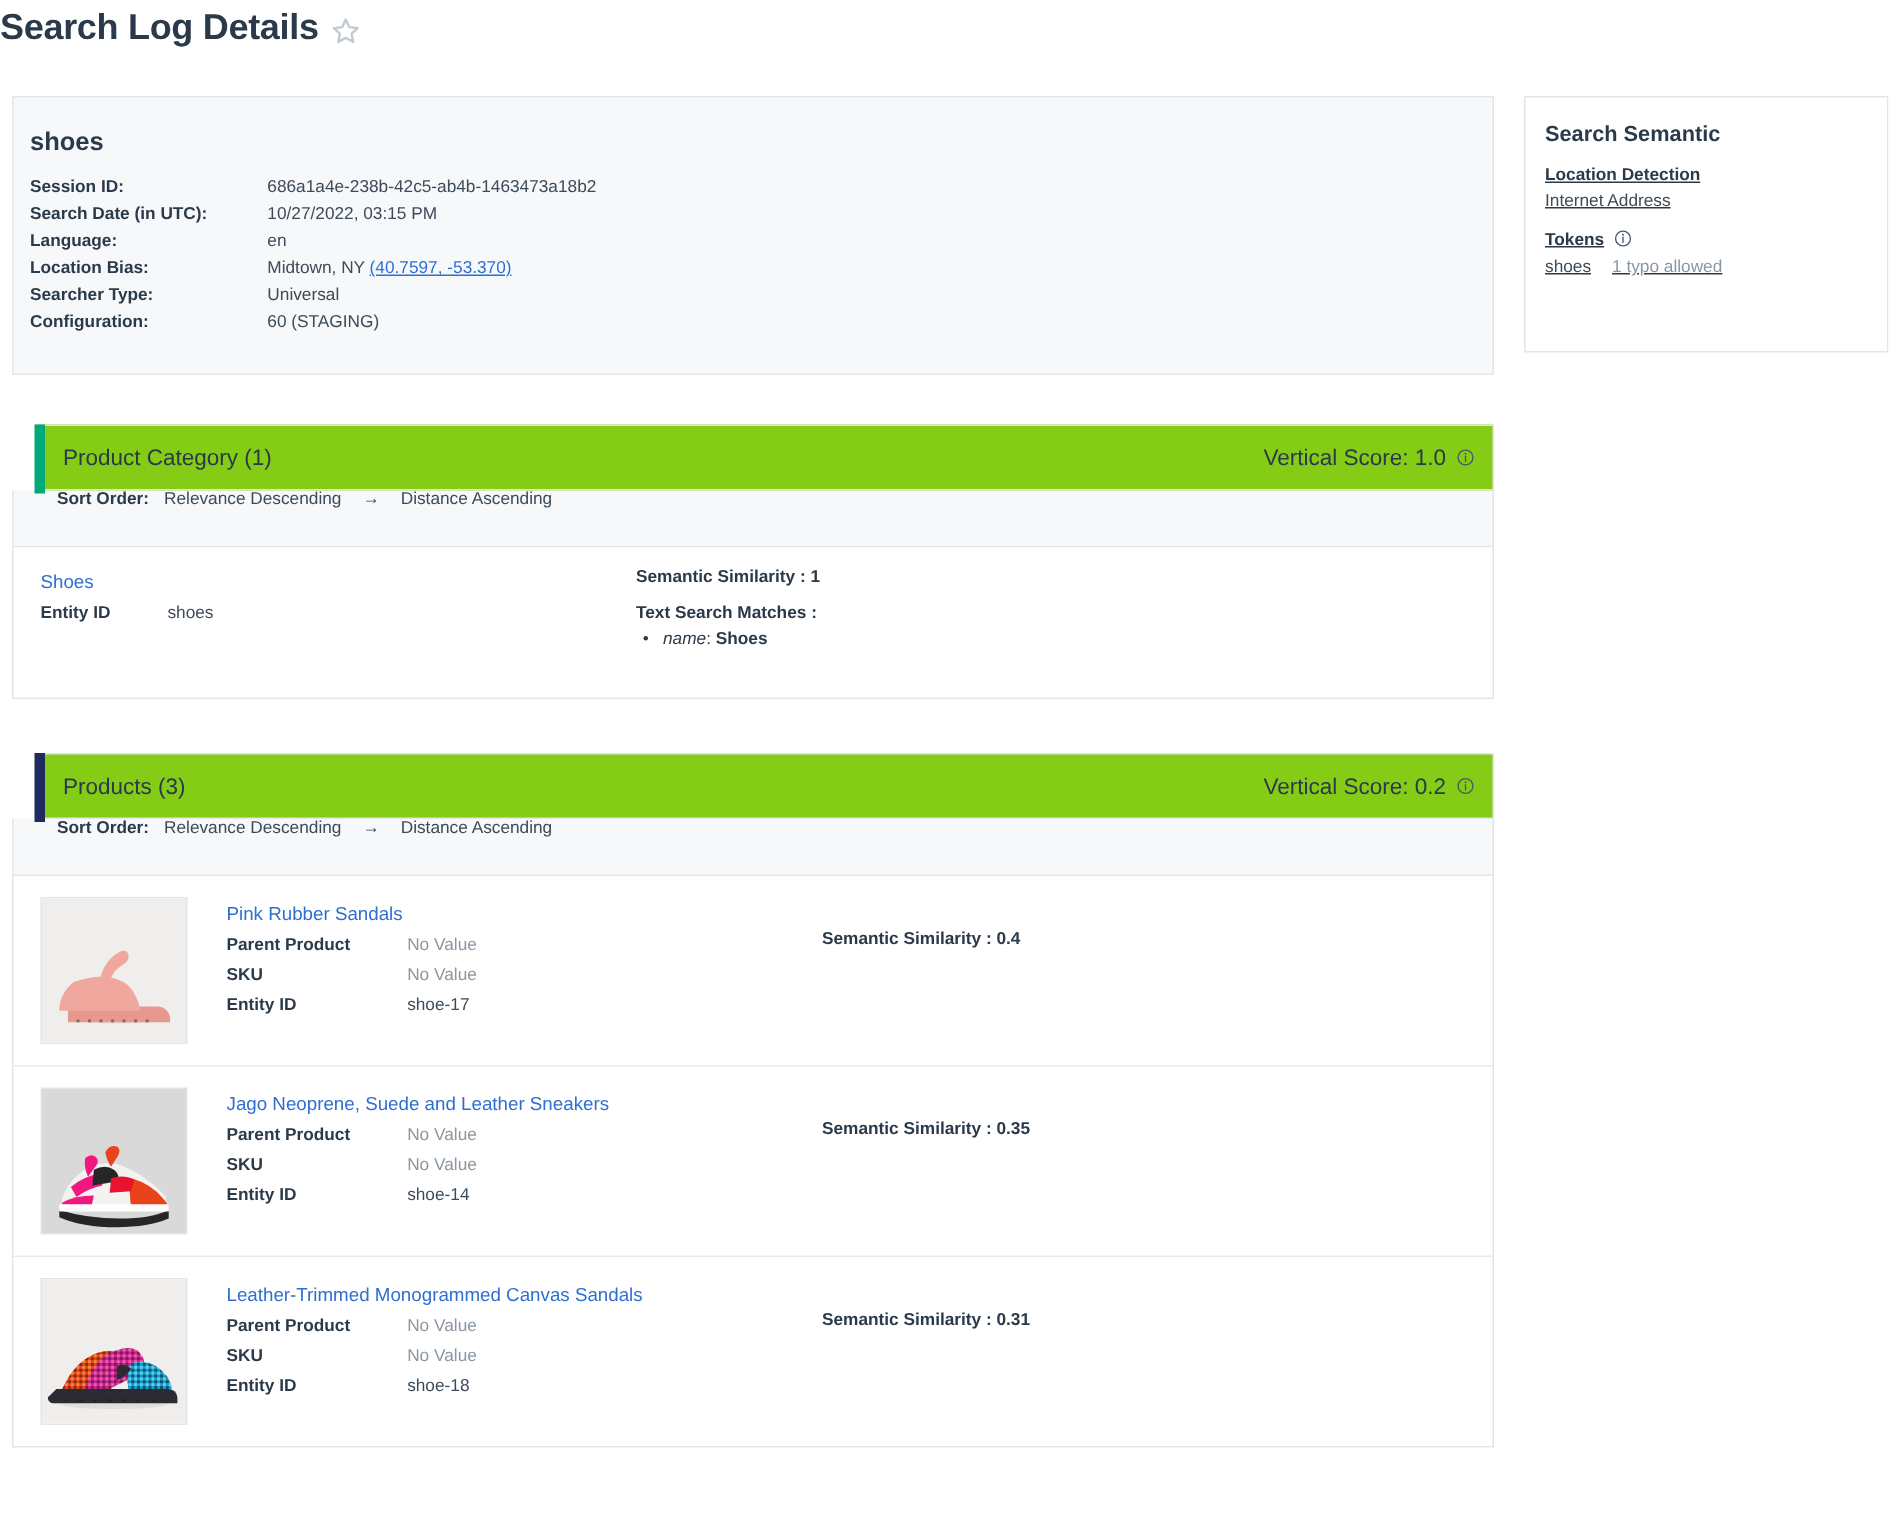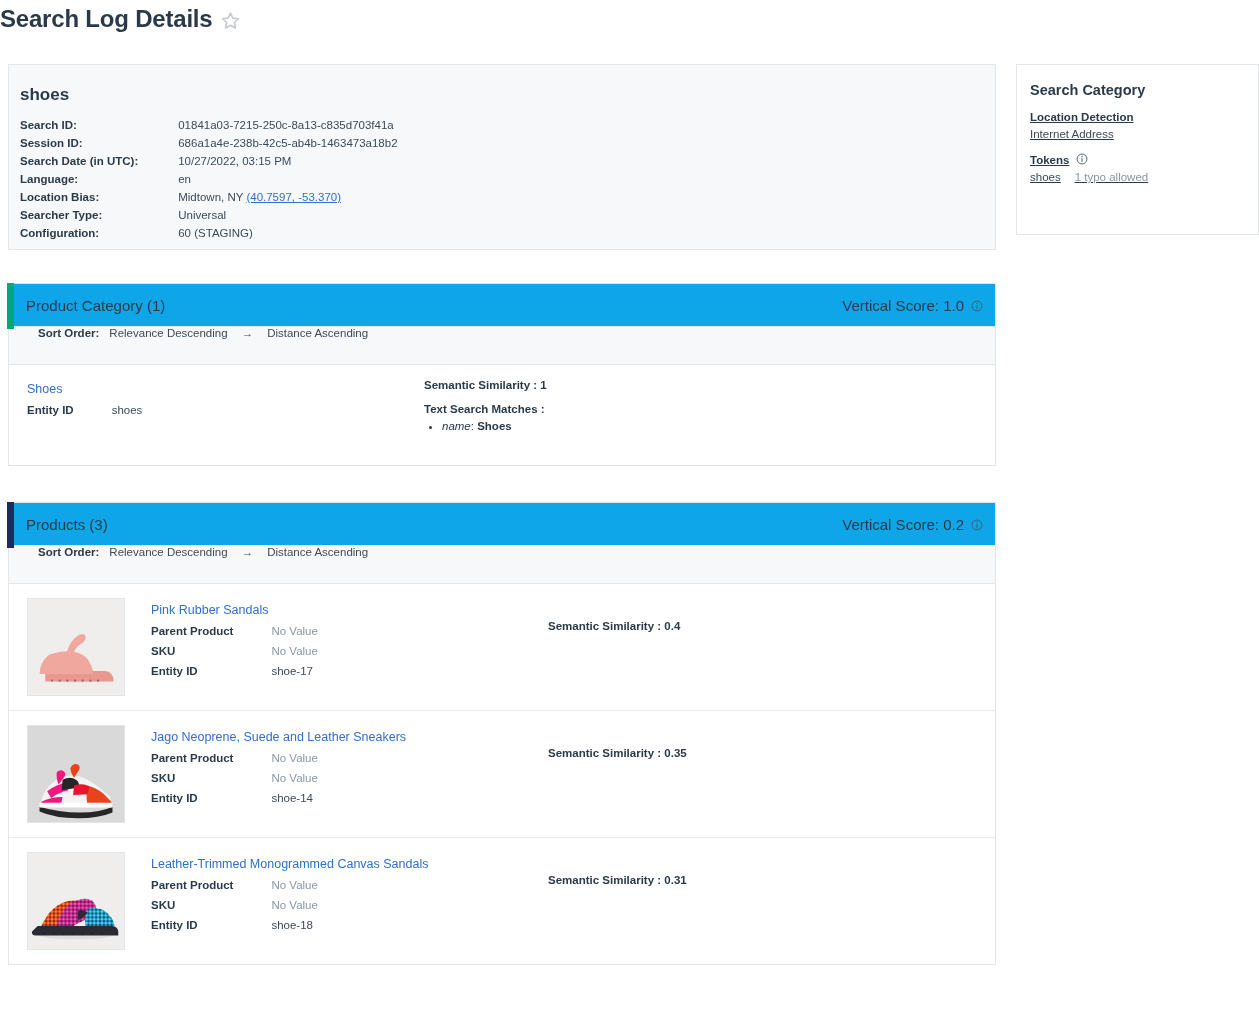--- a/index.html
+++ b/index.html
@@ -67,25 +67,26 @@
   .token-name { color: #3c4a59; }
   .token-note { color: #8a97a3; }
 
   .info-icon { display: inline-block; width: 12px; height: 12px; vertical-align: -1px; }
 
   
   .section { position: absolute; left: 8px; width: 988px; }
   .section-header {
     display: flex; align-items: center; justify-content: space-between;
     height: 44px;
-    background: #0ea5e9;
+    background: #84cc16;
     border: 1px solid #e3e6e8;
     border-left: none;
     padding: 0 12px 0 18px;
     position: relative;
+    margin-left: 16px;
   }
   .accent-bar {
     position: absolute; left: -1px; top: -1px;
     width: 7px; height: 46px;
   }
   .section-name { font-size: 15px; color: #2b3a4a; }
   .section-score {
     font-size: 15px; color: #2b3a4a;
     display: flex; align-items: center; gap: 7px;
   }
@@ -159,24 +160,20 @@
         <polygon points="12,2.6 15,9 22,9.8 16.9,14.5 18.3,21.4 12,18 5.7,21.4 7.1,14.5 2,9.8 9,9"></polygon>
       </svg>
     </span>
   </div>
 
   <div class="summary-card">
     <div class="summary-query">shoes</div>
     <table class="meta-table">
       <tbody id="meta-body">
           <tr>
-            <td class="meta-label">Search ID:</td>
-            <td class="meta-value">01841a03-7215-250c-8a13-c835d703f41a</td>
-          </tr>
-          <tr>
             <td class="meta-label">Session ID:</td>
             <td class="meta-value">686a1a4e-238b-42c5-ab4b-1463473a18b2</td>
           </tr>
           <tr>
             <td class="meta-label">Search Date (in UTC):</td>
             <td class="meta-value">10/27/2022, 03:15 PM</td>
           </tr>
           <tr>
             <td class="meta-label">Language:</td>
             <td class="meta-value">en</td>
@@ -191,21 +188,21 @@
           </tr>
           <tr>
             <td class="meta-label">Configuration:</td>
             <td class="meta-value">60 (STAGING)</td>
           </tr>
         </tbody>
     </table>
   </div>
 
   <div class="factors-panel">
-    <div class="factors-title">Search Category</div>
+    <div class="factors-title">Search Semantic</div>
 
     <div class="factor-group">
       <div class="factor-head">Location Detection</div>
       <div class="factor-sub">Internet Address</div>
     </div>
 
     <div class="factor-group">
       <div class="factor-head">
         <span>Tokens</span>
         <span>

